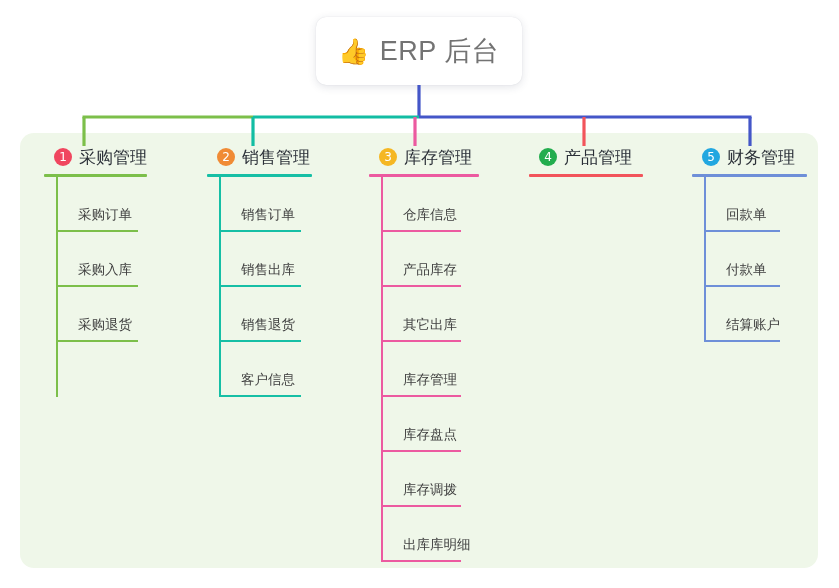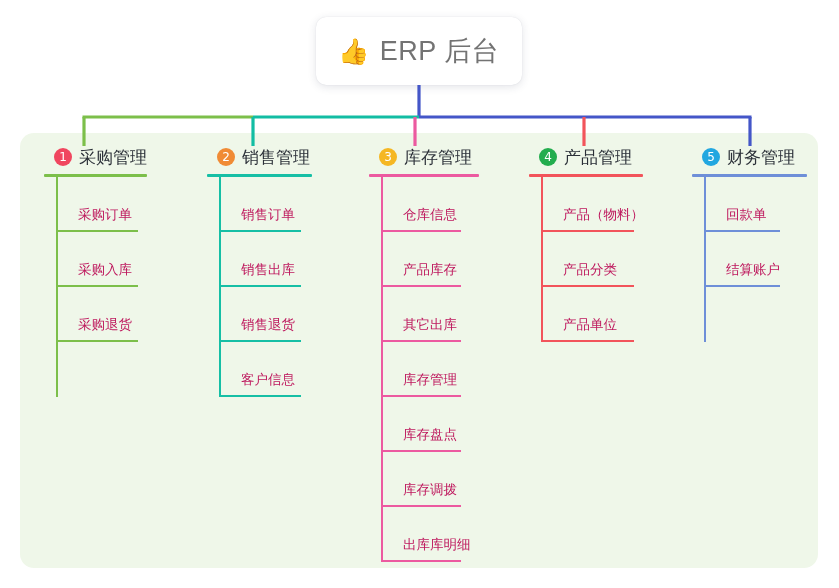--- a/index.html
+++ b/index.html
@@ -126,21 +126,21 @@
   .item {
     position: relative;
     height: 55px;
     box-sizing: border-box;
   }
   .item-label {
     position: absolute;
     left: 22px;
     bottom: 8px;
     font-size: 13.5px;
-    color: #be185d;
+    color: #404040;
     white-space: nowrap;
   }
   .item-rule {
     position: absolute;
     left: 0;
     bottom: 0;
     height: 1.6px;
   }
 </style>
 </head>
@@ -253,47 +253,36 @@
           <div class="item-rule" style="width: 80px; background: rgb(236, 90, 160);"></div>
         </div>
       </div>
     </div>
     <div class="column" style="left: 529px;">
       <div class="col-head">
         <span class="badge" style="background: rgb(35, 173, 78);">4</span>
         <span class="col-title">产品管理</span>
       </div>
       <div class="head-rule" style="width: 114px; background: rgb(242, 84, 91);"></div>
-      <div class="col-body">
-        <div class="stem" style="background: rgb(242, 84, 91); height: 165px;"></div>
-        <div class="item">
-          <span class="item-label">产品（物料）</span>
-          <div class="item-rule" style="width: 93px; background: rgb(242, 84, 91);"></div>
-        </div>
-        <div class="item">
-          <span class="item-label">产品分类</span>
-          <div class="item-rule" style="width: 93px; background: rgb(242, 84, 91);"></div>
-        </div>
-        <div class="item">
-          <span class="item-label">产品单位</span>
-          <div class="item-rule" style="width: 93px; background: rgb(242, 84, 91);"></div>
-        </div>
-      </div>
     </div>
     <div class="column" style="left: 692px;">
       <div class="col-head">
         <span class="badge" style="background: rgb(34, 167, 224);">5</span>
         <span class="col-title">财务管理</span>
       </div>
       <div class="head-rule" style="width: 115px; background: rgb(110, 143, 216);"></div>
       <div class="col-body">
         <div class="stem" style="background: rgb(110, 143, 216); height: 165px;"></div>
         <div class="item">
           <span class="item-label">回款单</span>
           <div class="item-rule" style="width: 76px; background: rgb(110, 143, 216);"></div>
         </div>
         <div class="item">
+          <span class="item-label">付款单</span>
+          <div class="item-rule" style="width: 76px; background: rgb(110, 143, 216);"></div>
+        </div>
+        <div class="item">
           <span class="item-label">结算账户</span>
           <div class="item-rule" style="width: 76px; background: rgb(110, 143, 216);"></div>
         </div>
       </div>
     </div>
   </div>
 
 </body></html>

